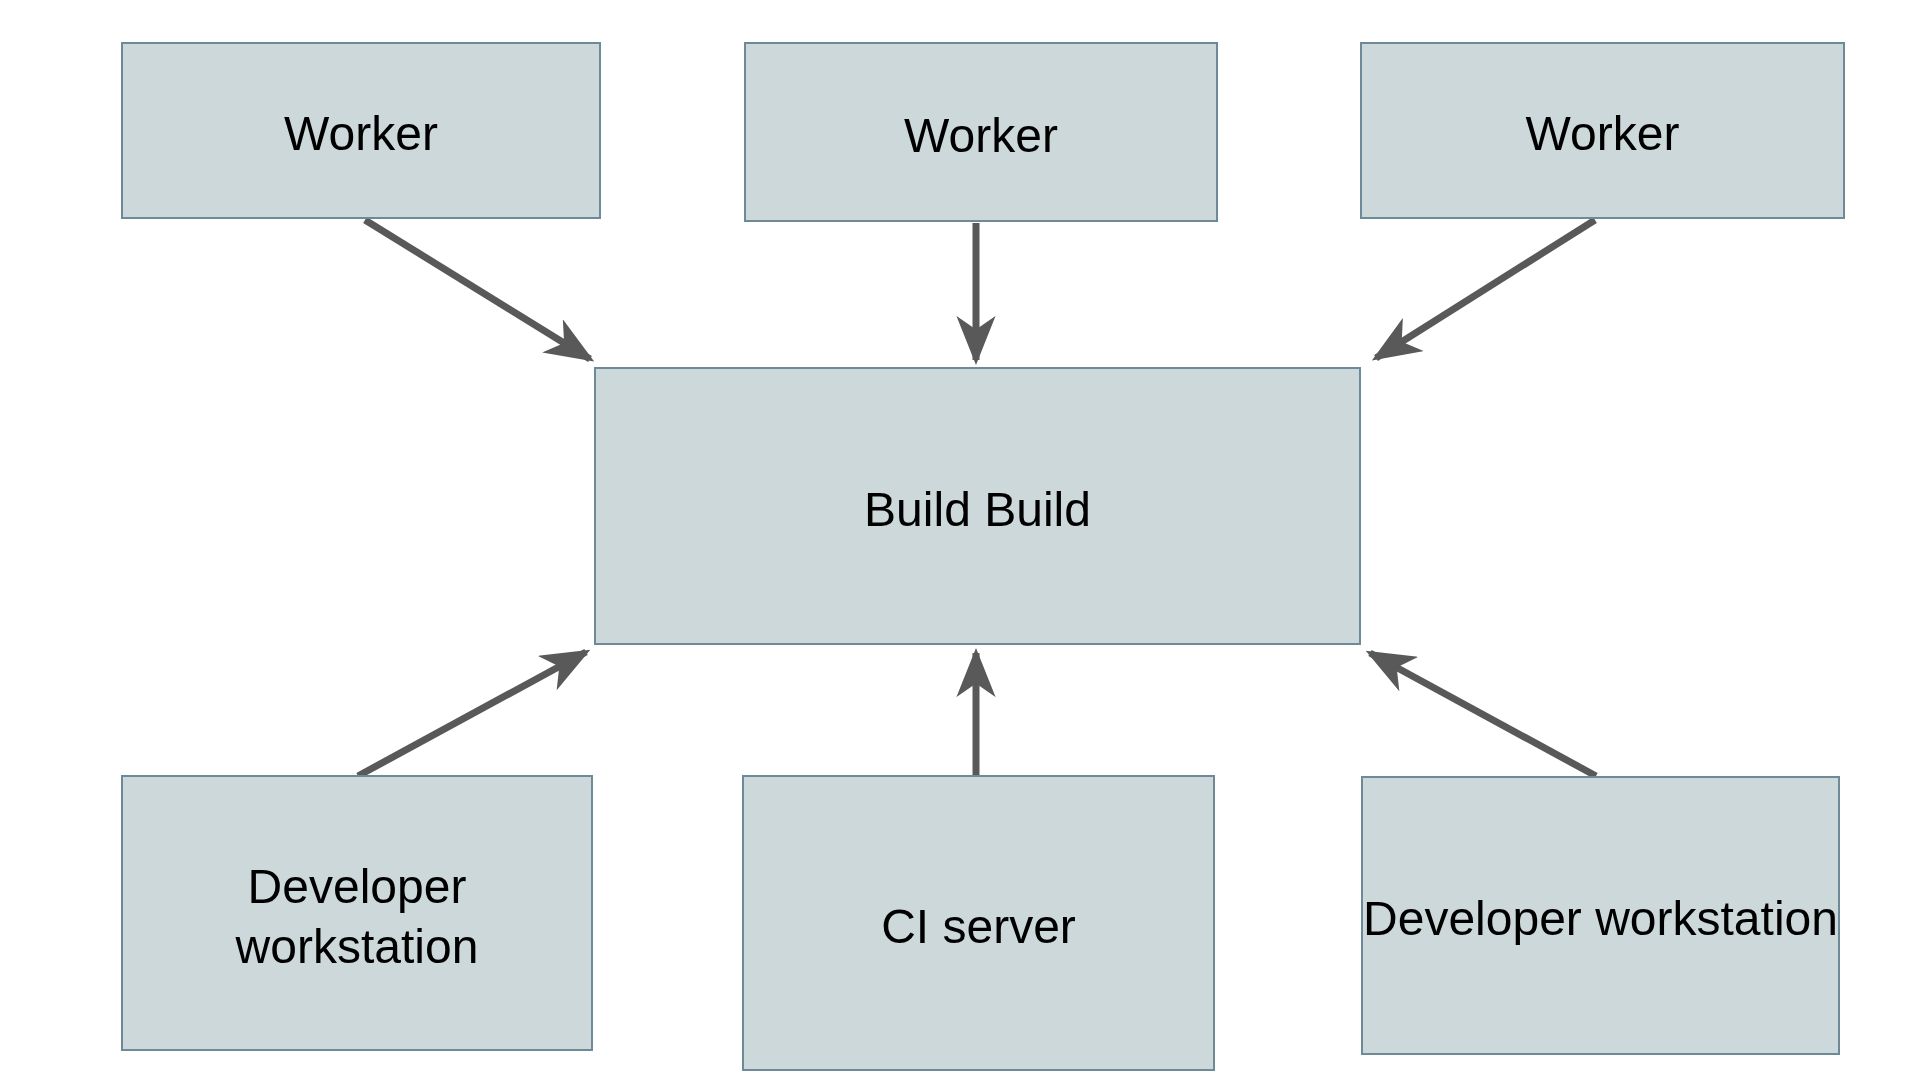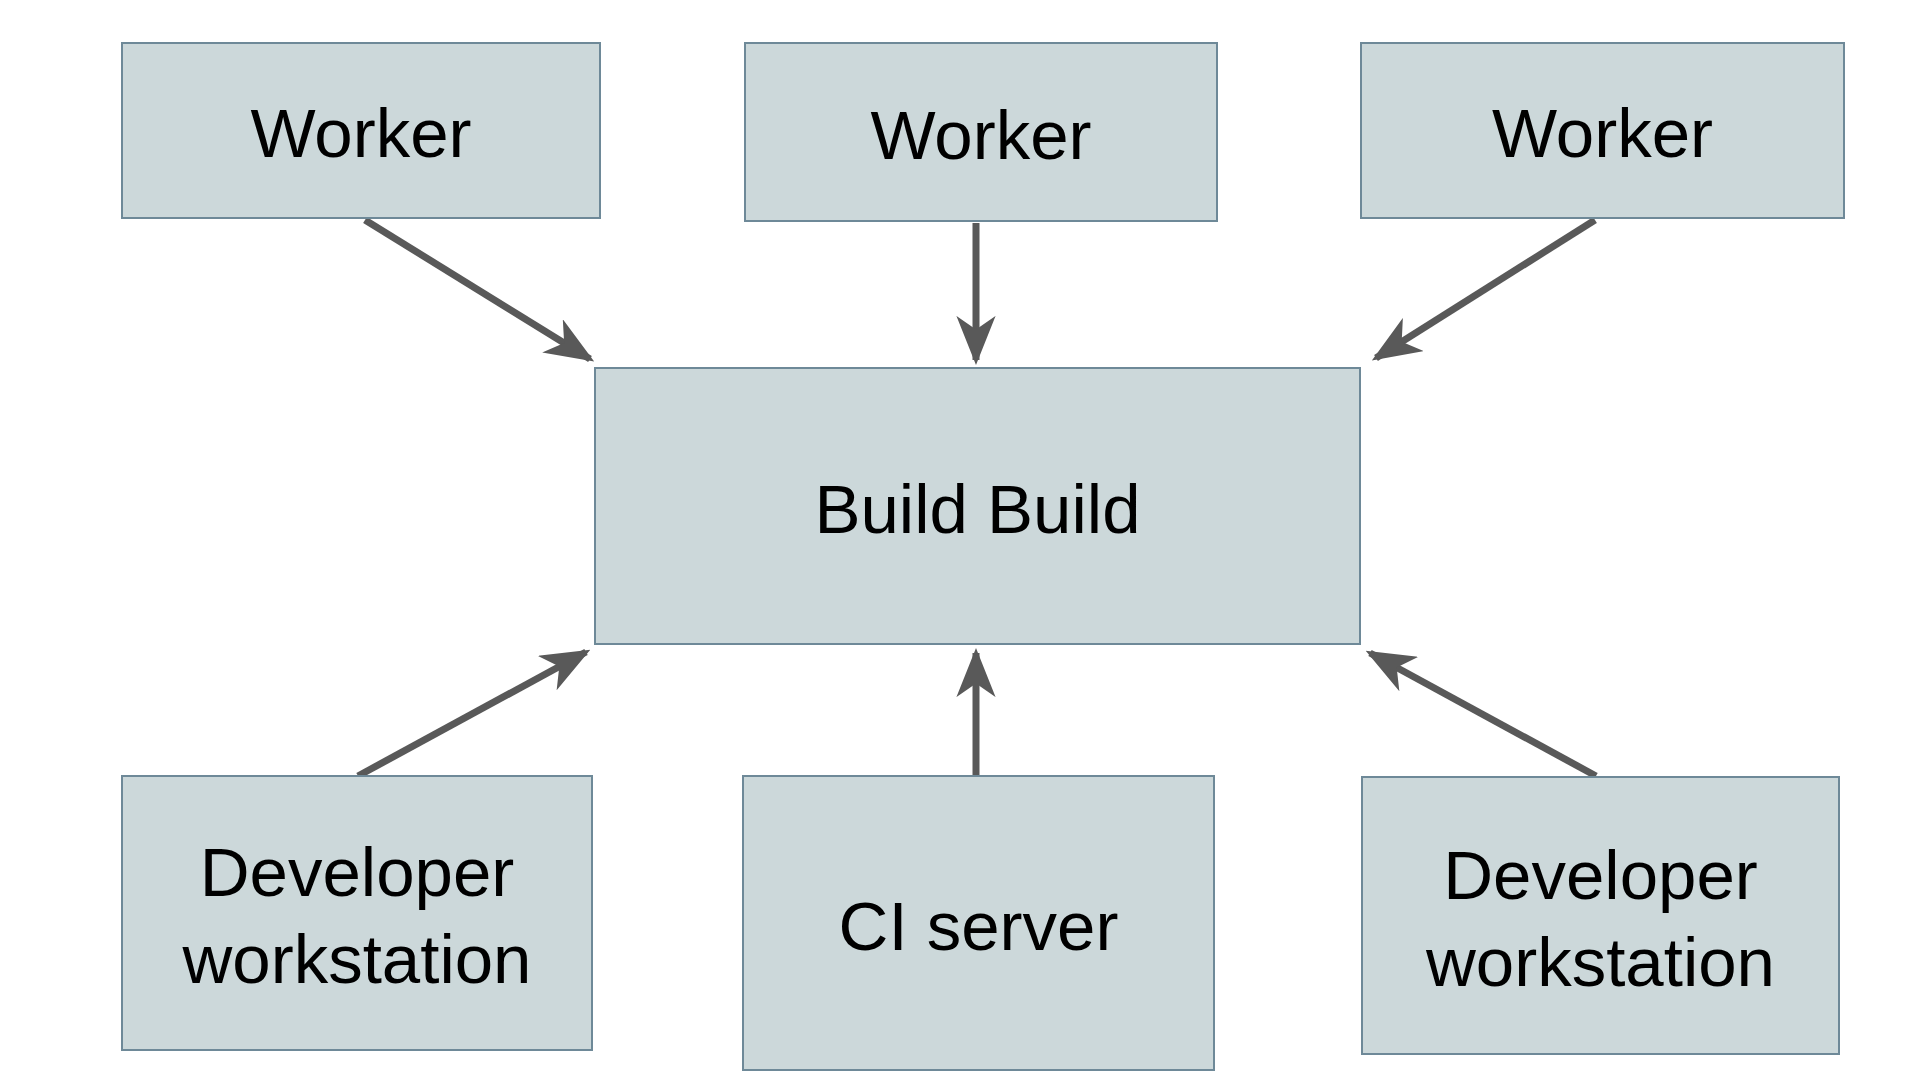--- a/index.html
+++ b/index.html
@@ -37,21 +37,21 @@
     background: var(--node-fill, #ccd8da);
     border: 2px solid var(--node-border, #6e8998);
     display: flex;
     align-items: center;
     justify-content: center;
     text-align: center;
   }
   .node-label {
     display: block;
     color: var(--text-color, #000000);
-    font-size: 69px;
+    font-size: 48px;
     line-height: 1.26;
     letter-spacing: 0;
     margin-top: 8px;
   }
   
   .pos-worker-1      { left: 121px;  top: 42px;  width: 480px; height: 177px; }
   .pos-worker-2      { left: 744px;  top: 42px;  width: 474px; height: 180px; }
   .pos-worker-3      { left: 1360px; top: 42px;  width: 485px; height: 177px; }
   .pos-build-master  { left: 594px;  top: 367px; width: 767px; height: 278px; }
   .pos-dev-1         { left: 121px;  top: 775px; width: 472px; height: 276px; }

